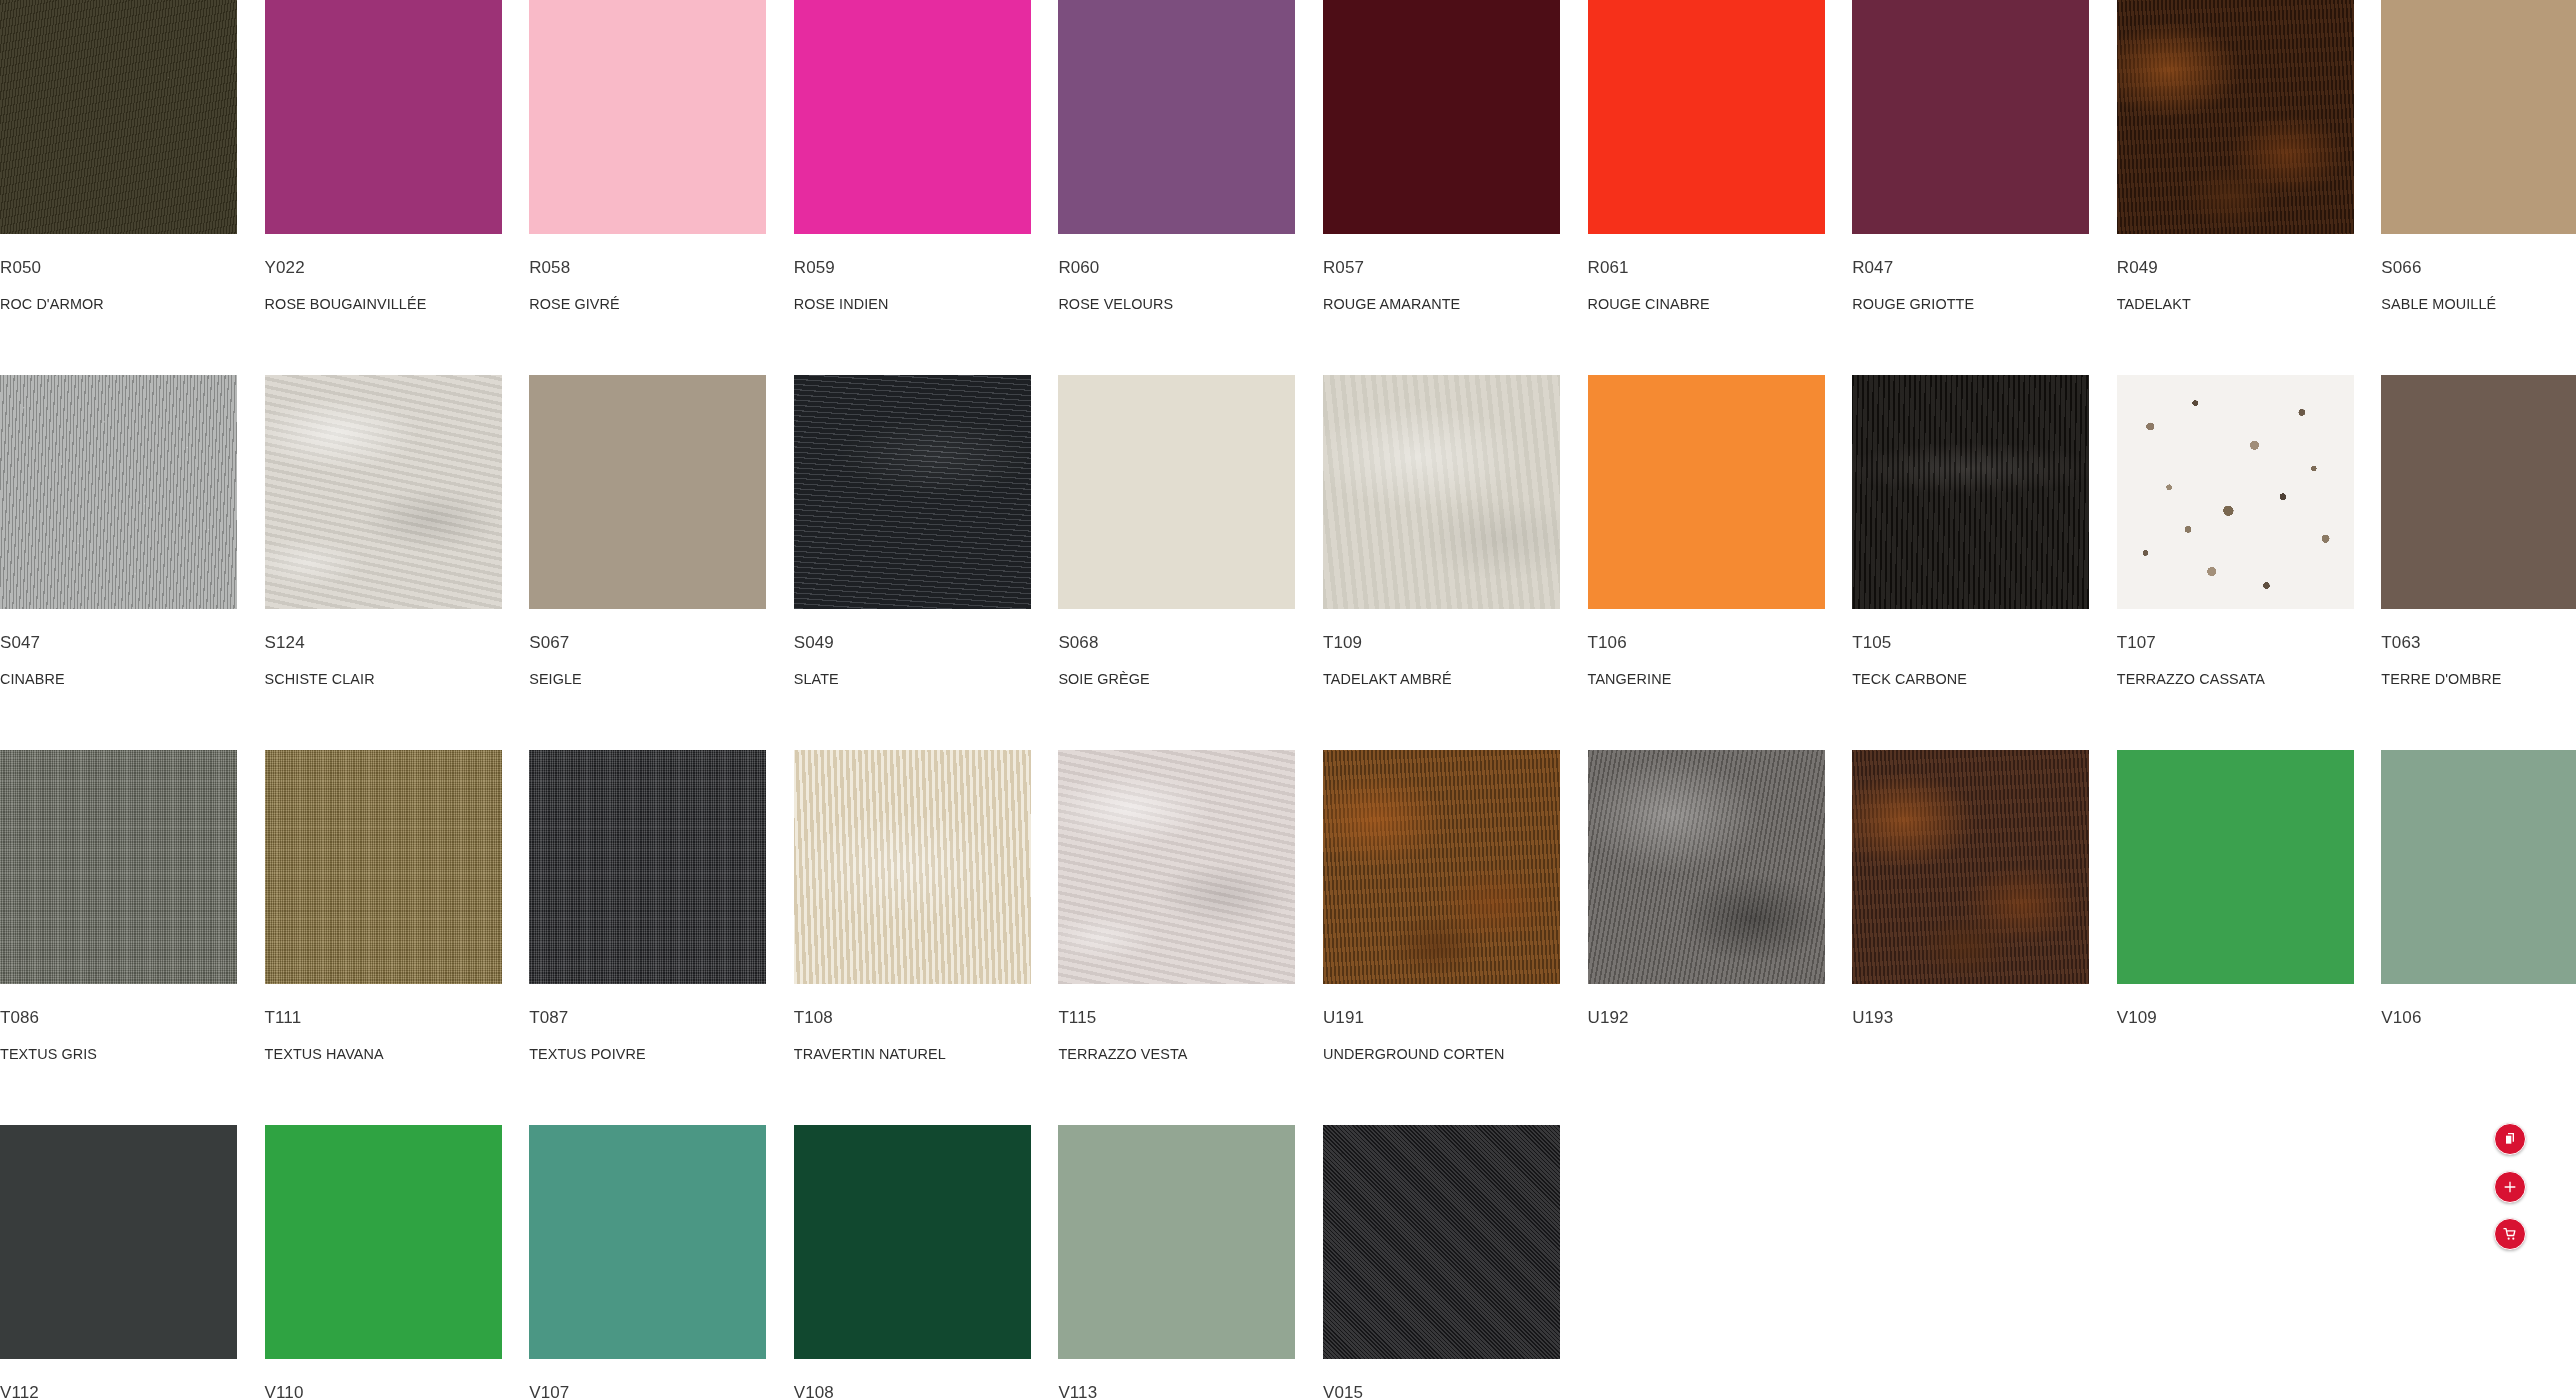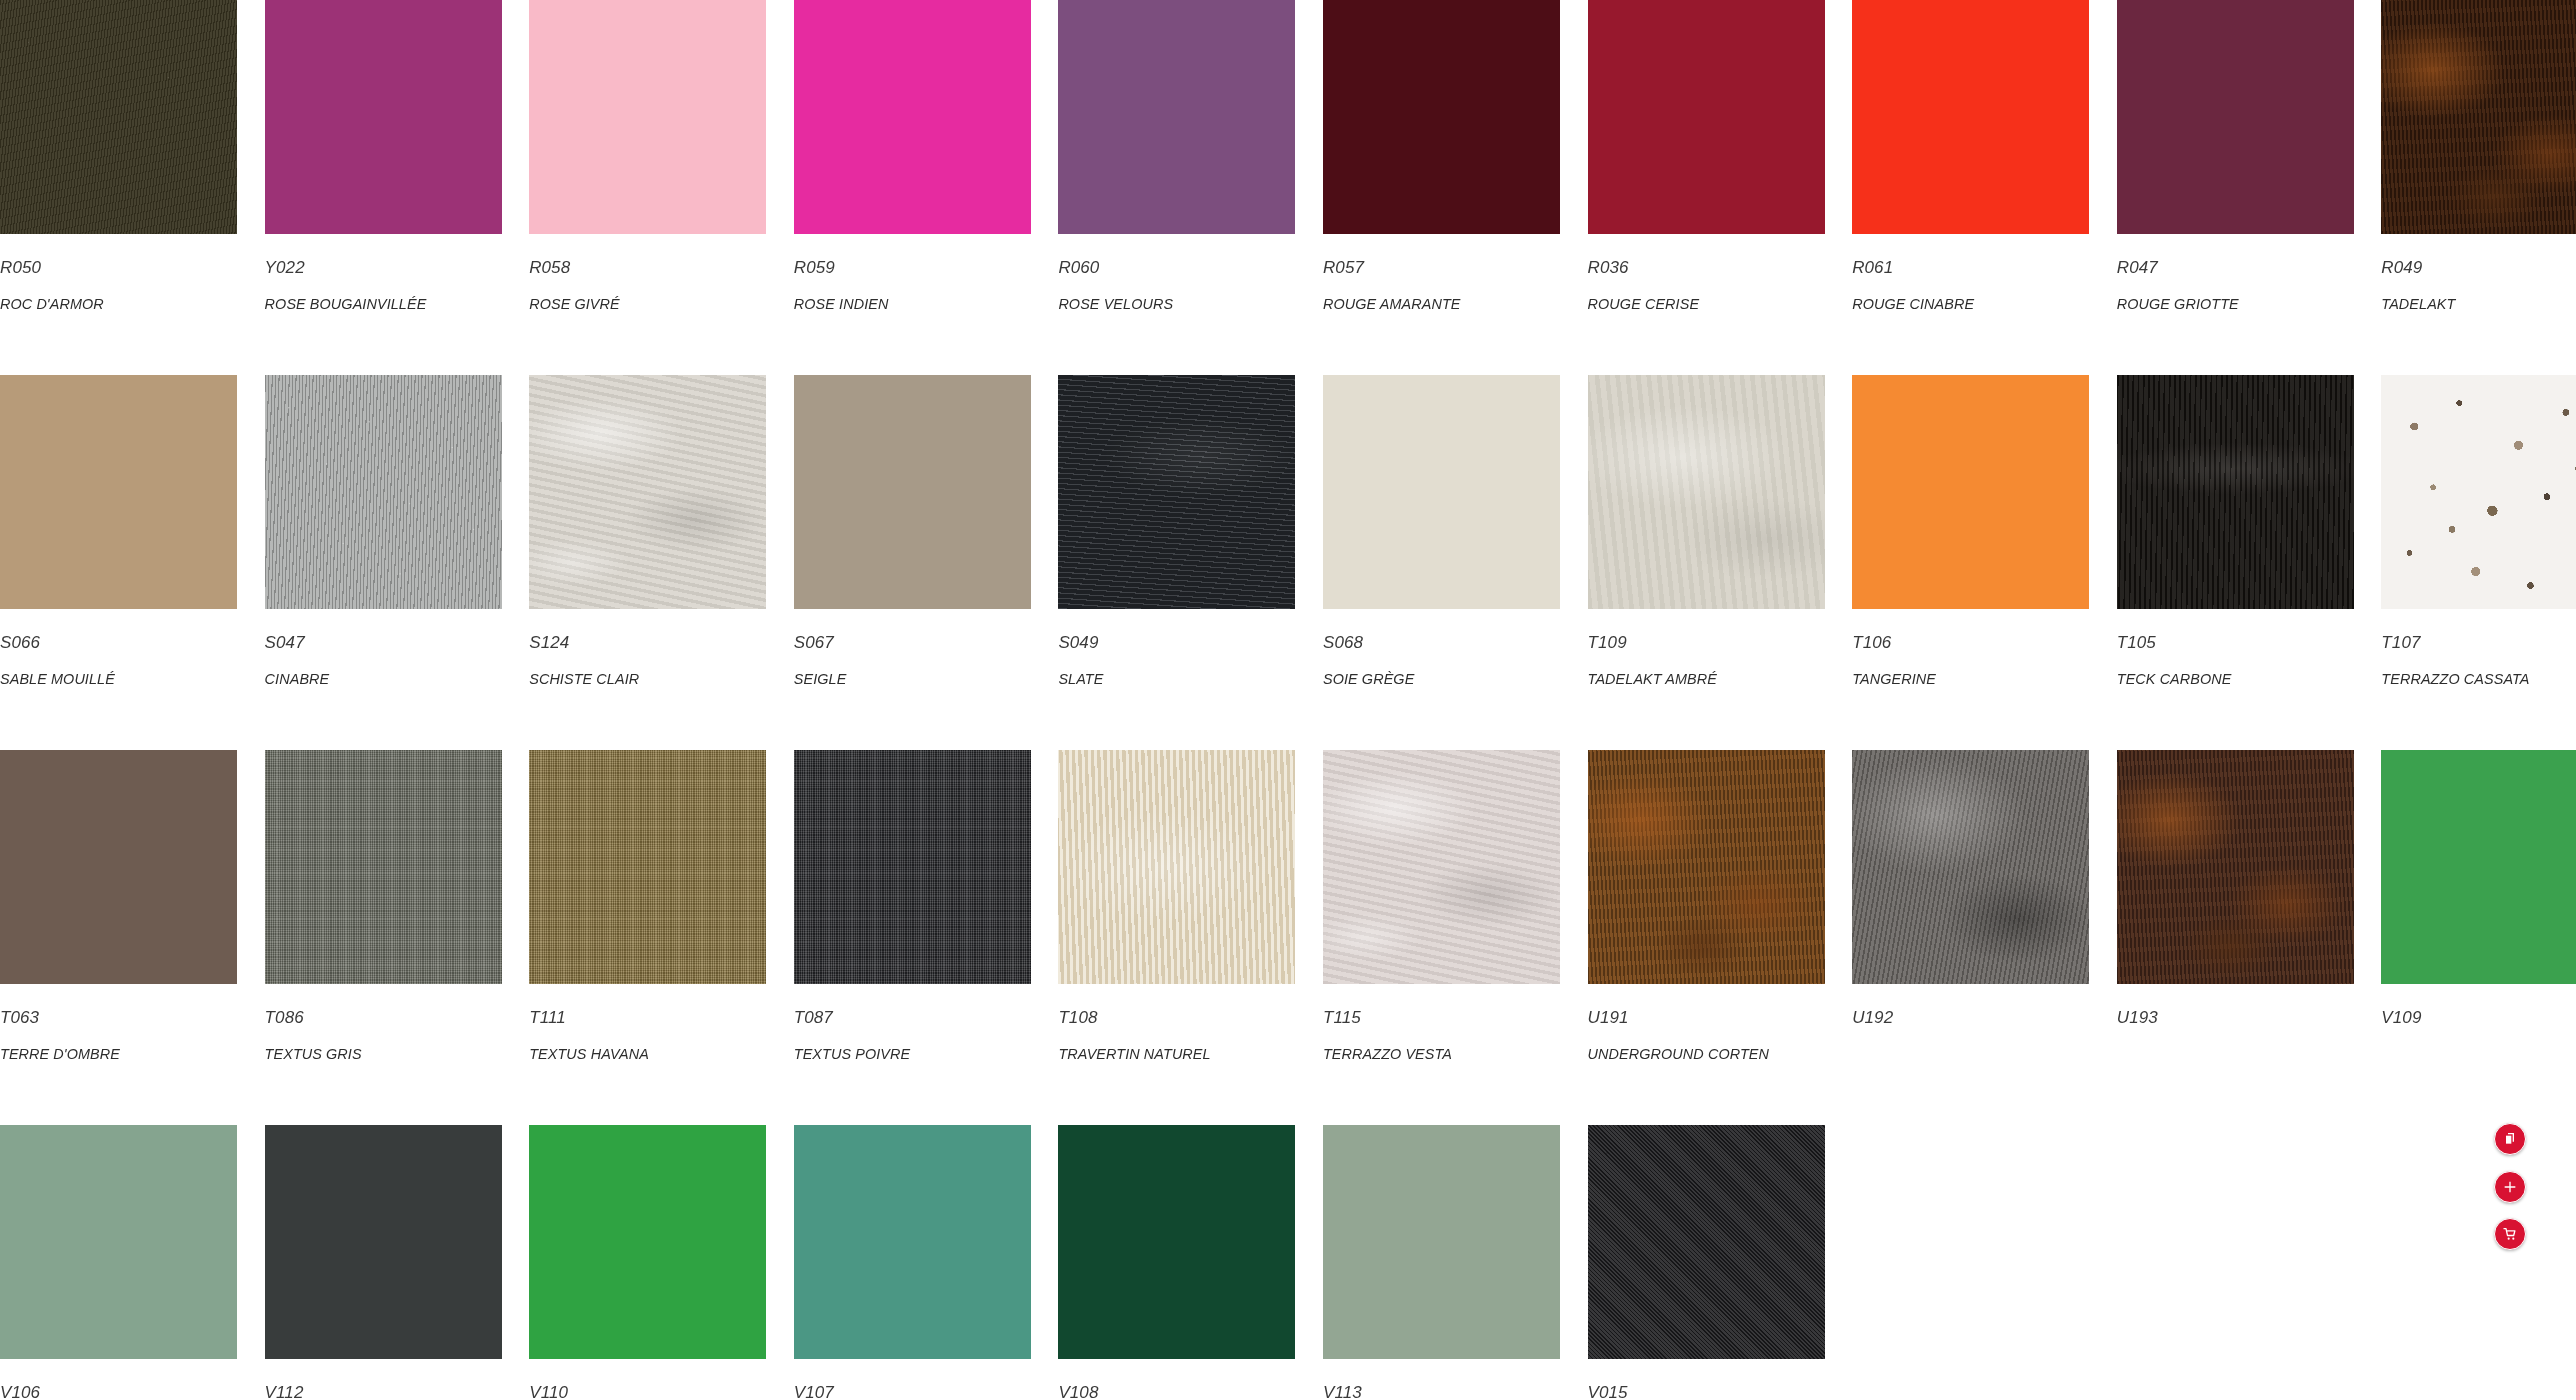--- a/index.html
+++ b/index.html
@@ -9,21 +9,21 @@
     font-family:"Liberation Sans", sans-serif;
     overflow:hidden; position:relative;
   }
   .grid{
     display:grid;
     grid-template-columns:repeat(10, 237px);
     column-gap:27.6px;
     grid-auto-rows:375px;
     width:2576px;
   }
-  .tile{ position:relative;font-style:italic; }
+  .tile{ position:relative; }
   .swatch{
     width:237px; height:234px;
     position:relative; overflow:hidden;
     background-color:#cccccc;
   }
   .swatch::after{
     content:""; position:absolute; inset:0;
     pointer-events:none;
   }
   .code{
@@ -187,25 +187,20 @@
     </div>
     <div class="tile">
       <div class="swatch" style="background-color: rgb(124, 78, 126);"></div>
       <div class="code">R060</div>
       <div class="name">ROSE VELOURS</div>
     </div>
     <div class="tile">
       <div class="swatch" style="background-color: rgb(77, 13, 22);"></div>
       <div class="code">R057</div>
       <div class="name">ROUGE AMARANTE</div>
-    </div>
-    <div class="tile">
-      <div class="swatch" style="background-color: rgb(151, 24, 45);"></div>
-      <div class="code">R036</div>
-      <div class="name">ROUGE CERISE</div>
     </div>
     <div class="tile">
       <div class="swatch" style="background-color: rgb(246, 48, 26);"></div>
       <div class="code">R061</div>
       <div class="name">ROUGE CINABRE</div>
     </div>
     <div class="tile">
       <div class="swatch" style="background-color: rgb(107, 39, 64);"></div>
       <div class="code">R047</div>
       <div class="name">ROUGE GRIOTTE</div>

